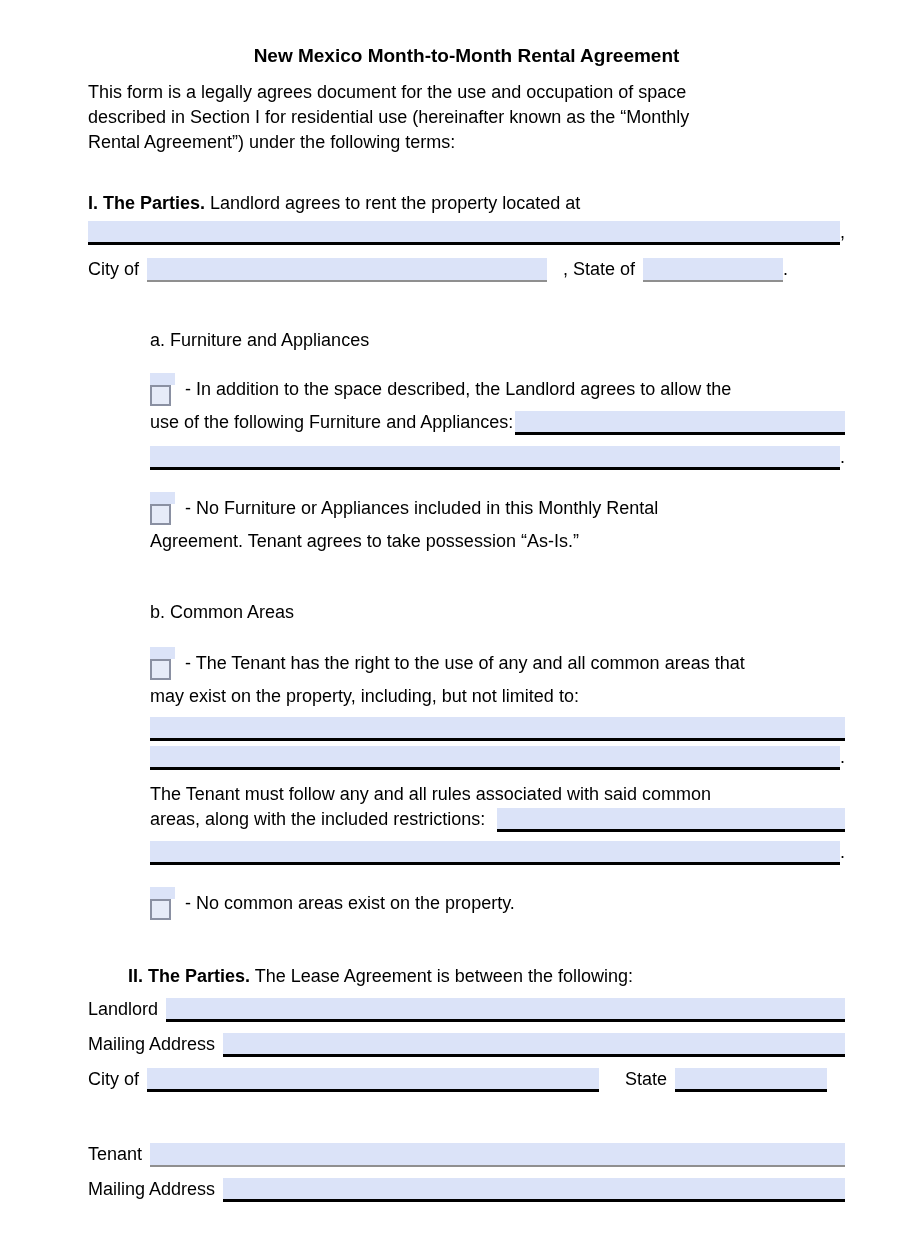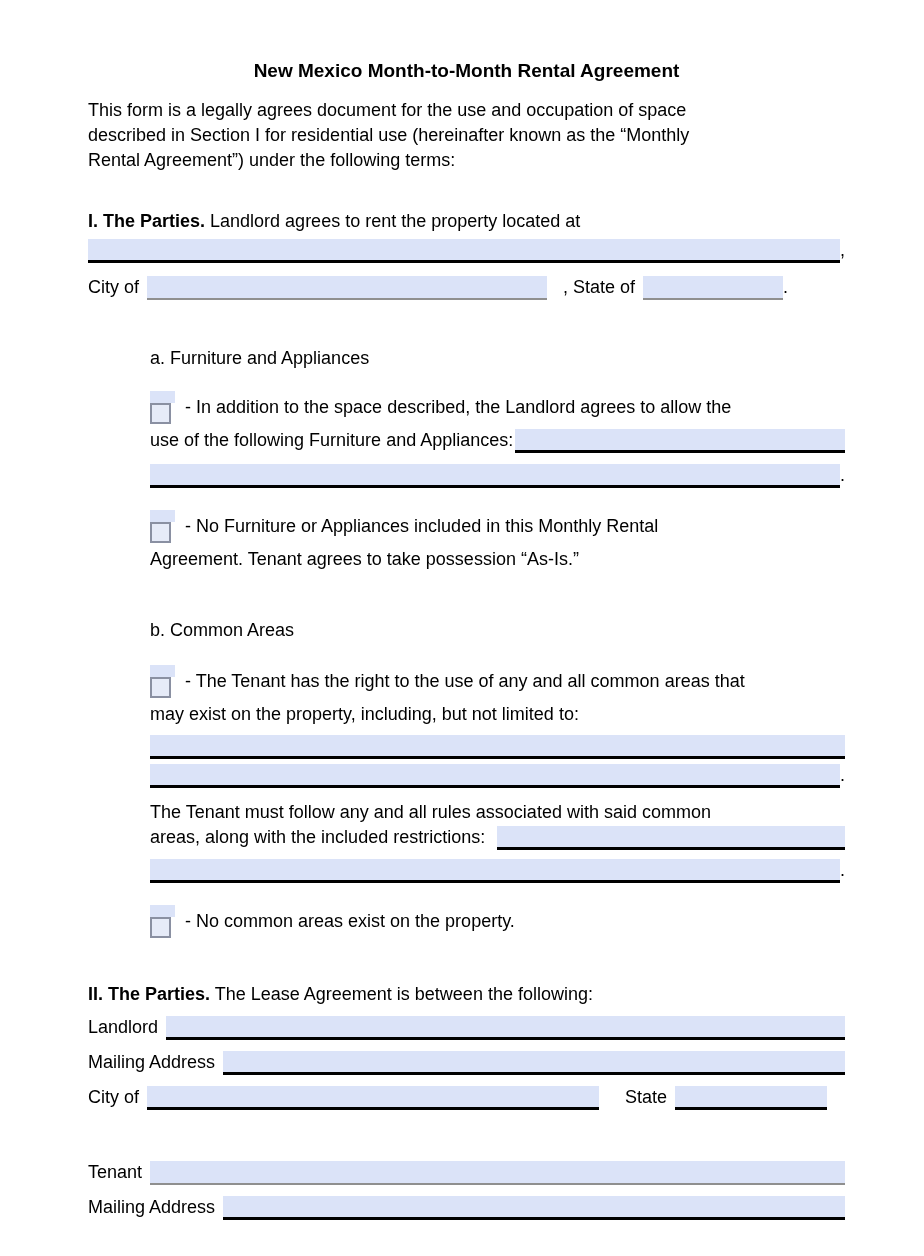--- a/index.html
+++ b/index.html
@@ -10,21 +10,21 @@
     --checkbox-fill:#e6ebf8;
   }
   *{box-sizing:border-box;}
   html,body{margin:0;padding:0;}
   body{
     width:924px;height:1256px;overflow:hidden;background:#ffffff;
     font-family:"Liberation Sans", sans-serif;color:#000;
   }
   .page{width:924px;height:1256px;padding:44px 79px 0 88px;}
   .title{
-    font-size:19px;font-weight:bold;text-align:center;line-height:24px;margin:15px;
+    font-size:19px;font-weight:bold;text-align:center;line-height:24px;margin:0;
   }
   .t{font-size:18px;line-height:25px;}
   .intro{margin-top:12px;}
   .b{font-weight:bold;}
   .sec-head{margin-top:36px;}
   .frow{display:flex;align-items:flex-end;}
   .fld{
     background:var(--field-highlight);
     border:0;border-bottom:3px solid var(--black-underline);
     height:24px;padding:0 4px;min-width:0;
@@ -36,21 +36,21 @@
   .punct{line-height:25px;}
   .sub{margin-left:62px;}
   .sub-head{margin-top:46px;font-weight:normal;}
   .opt{display:flex;align-items:center;gap:10px;}
   .cb{width:25px;flex:0 0 25px;display:flex;flex-direction:column;align-items:flex-start;cursor:pointer;}
   .cb-hl{width:25px;height:12px;background:var(--field-highlight);}
   .cb-bx{width:21px;height:21px;border:2px solid var(--checkbox-border);background:var(--checkbox-fill);}
   
   .mt4{margin-top:4px;}  .mt8{margin-top:8px;}  .mt10{margin-top:10px;}
   .mt12{margin-top:12px;} .mt20{margin-top:20px;}
-  .mt22{margin-top:22px;} .mt34{margin-top:50px;} .mt44{margin-top:44px;}
+  .mt22{margin-top:22px;} .mt34{margin-top:50px;} .mt44{margin-top:44px;margin-left:40px;}
   .w400{width:400px;flex:0 0 400px;}
   .w140{width:140px;flex:0 0 140px;}
   .w452{width:452px;flex:0 0 452px;}
   .w152{width:152px;flex:0 0 152px;}
   .ml26{margin-left:26px;}
   .ml2{margin-left:2px;}
   .ml12{margin-left:12px;}
 </style>
 </head>
 <body>

